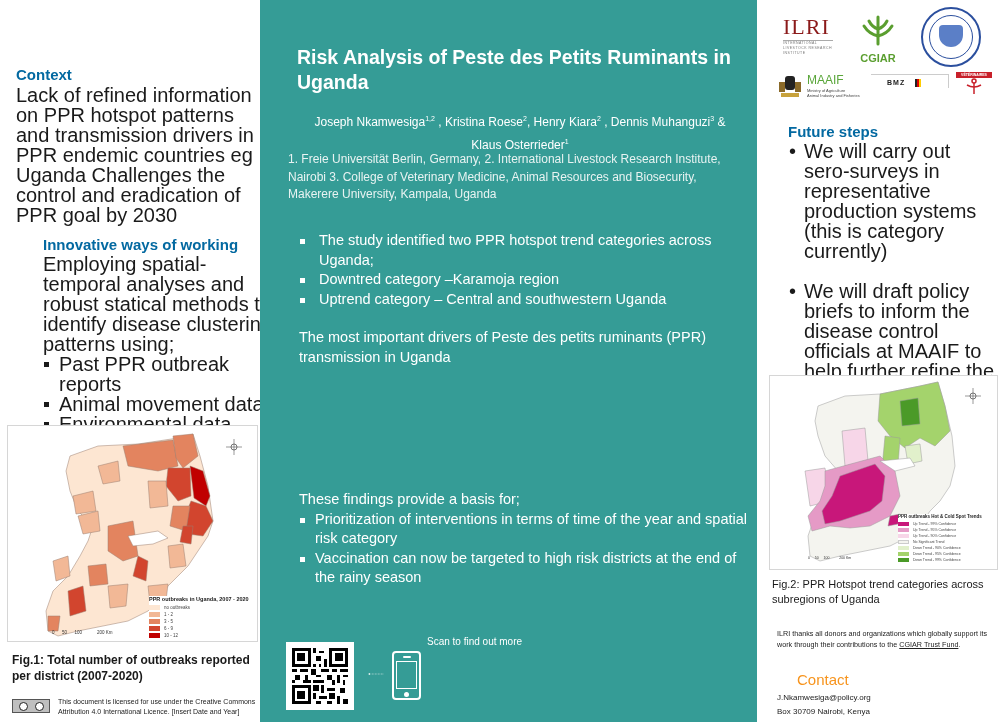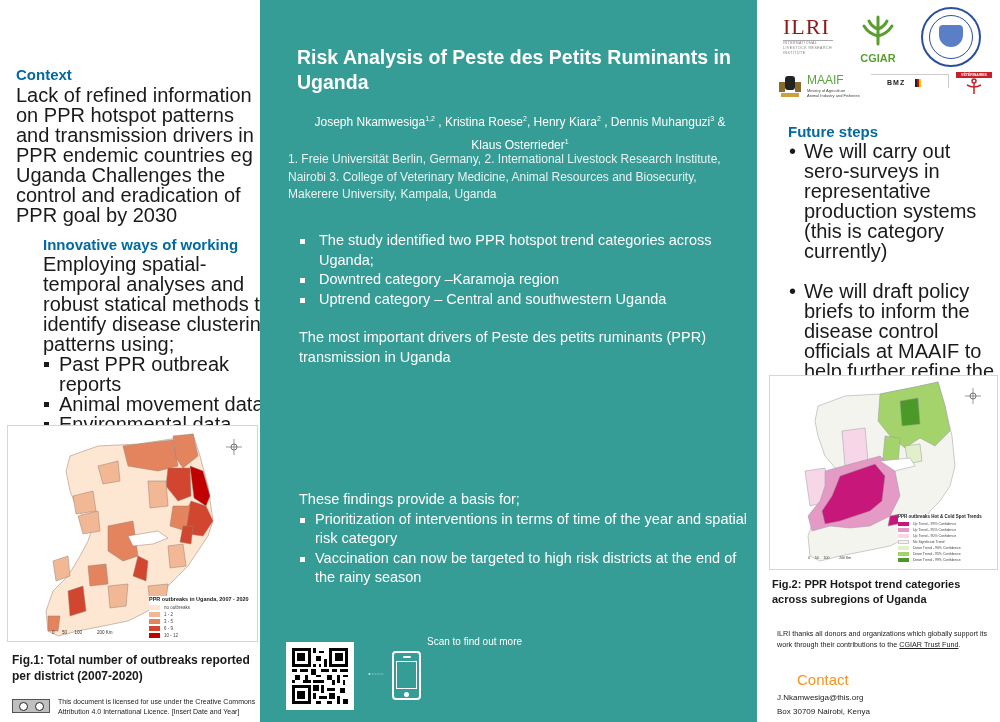--- a/index.html
+++ b/index.html
@@ -57,21 +57,21 @@
 
   
   .logos { position: absolute; left: 14px; top: 4px; width: 229px; height: 100px; }
   .future { position: absolute; left: 31px; top: 123px; width: 212px; }
   .future .heading-orange { margin-bottom: 1px; }
   ul.dot { list-style: none; }
   ul.dot li { position: relative; padding-left: 16px; }
   ul.dot li::before { content: "•"; position: absolute; left: 1px; top: 0; }
   .future ul.dot li + li { margin-top: 20px; }
   .map2 { position: absolute; left: 12px; top: 375px; width: 229px; height: 195px; border: 1px solid #d6d6d6; background: #fff; overflow: hidden; }
-  .fig2 { position: absolute; left: 15px; top: 577px; width: 225px; font-size: 11px; font-weight: bold; line-height: 15px; color: #1a1a1a; }
+  .fig2 { position: absolute; left: 15px; top: 577px; width: 225px; font-size: 11px; font-weight: normal; line-height: 15px; color: #1a1a1a; }
   .thanks { position: absolute; left: 20px; top: 629px; width: 220px; font-size: 7.2px; line-height: 10.5px; color: #222; }
   .thanks a { color: #222; text-decoration: underline; }
   .contact { position: absolute; left: 20px; top: 671px; color: #f7941d; font-size: 15px; margin-left: 20px; }
   .contact-lines { position: absolute; left: 20px; top: 691px; font-size: 8px; line-height: 14px; color: #222; }
 </style>
 </head>
 <body>
 
 <div class="col-left">
   <div class="ctx">
@@ -386,16 +386,16 @@
   </div>
 
   <div class="fig2">Fig.2: PPR Hotspot trend categories across subregions of Uganda</div>
 
   <div class="thanks">
     <span>ILRI thanks all donors and organizations which globally support its work through their contributions to the </span><a>CGIAR Trust Fund</a><span>.</span>
   </div>
 
   <div class="contact">Contact</div>
   <div class="contact-lines">
-    <div>J.Nkamwesiga@this.org</div>
+    <div>J.Nkamwesiga@policy.org</div>
     <div>Box 30709 Nairobi, Kenya</div>
   </div>
 </div>
 
 </body></html>

